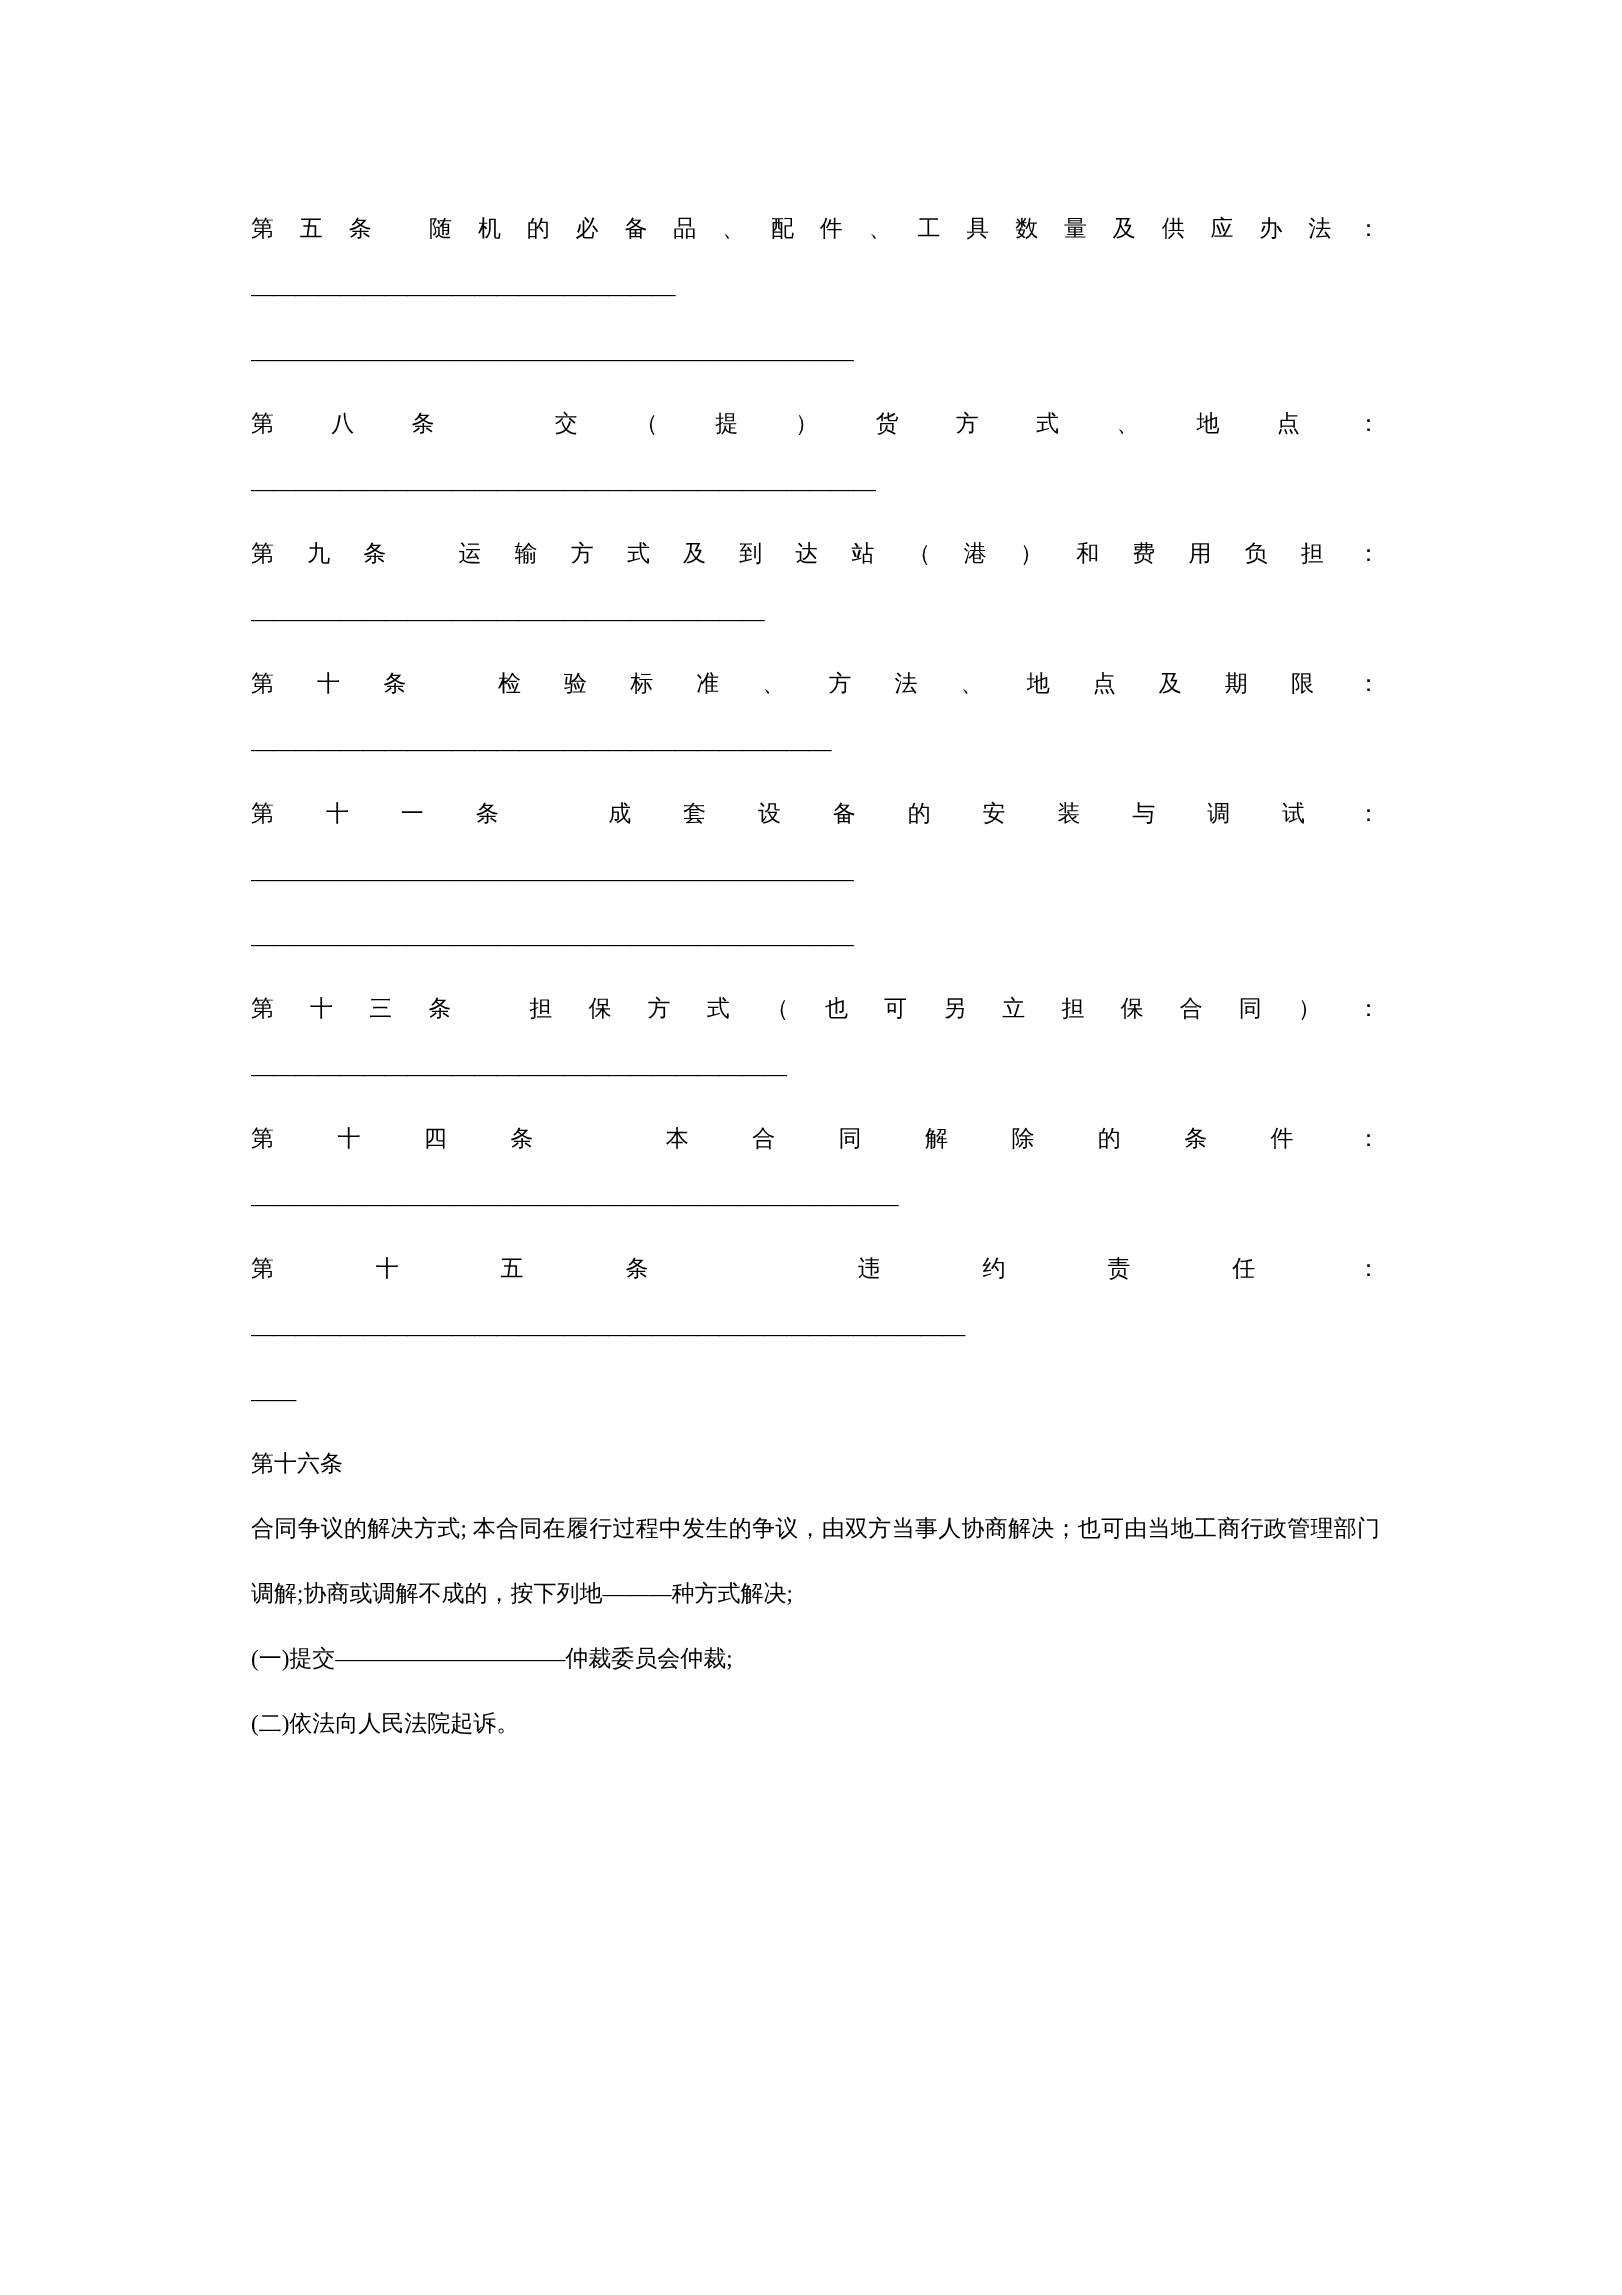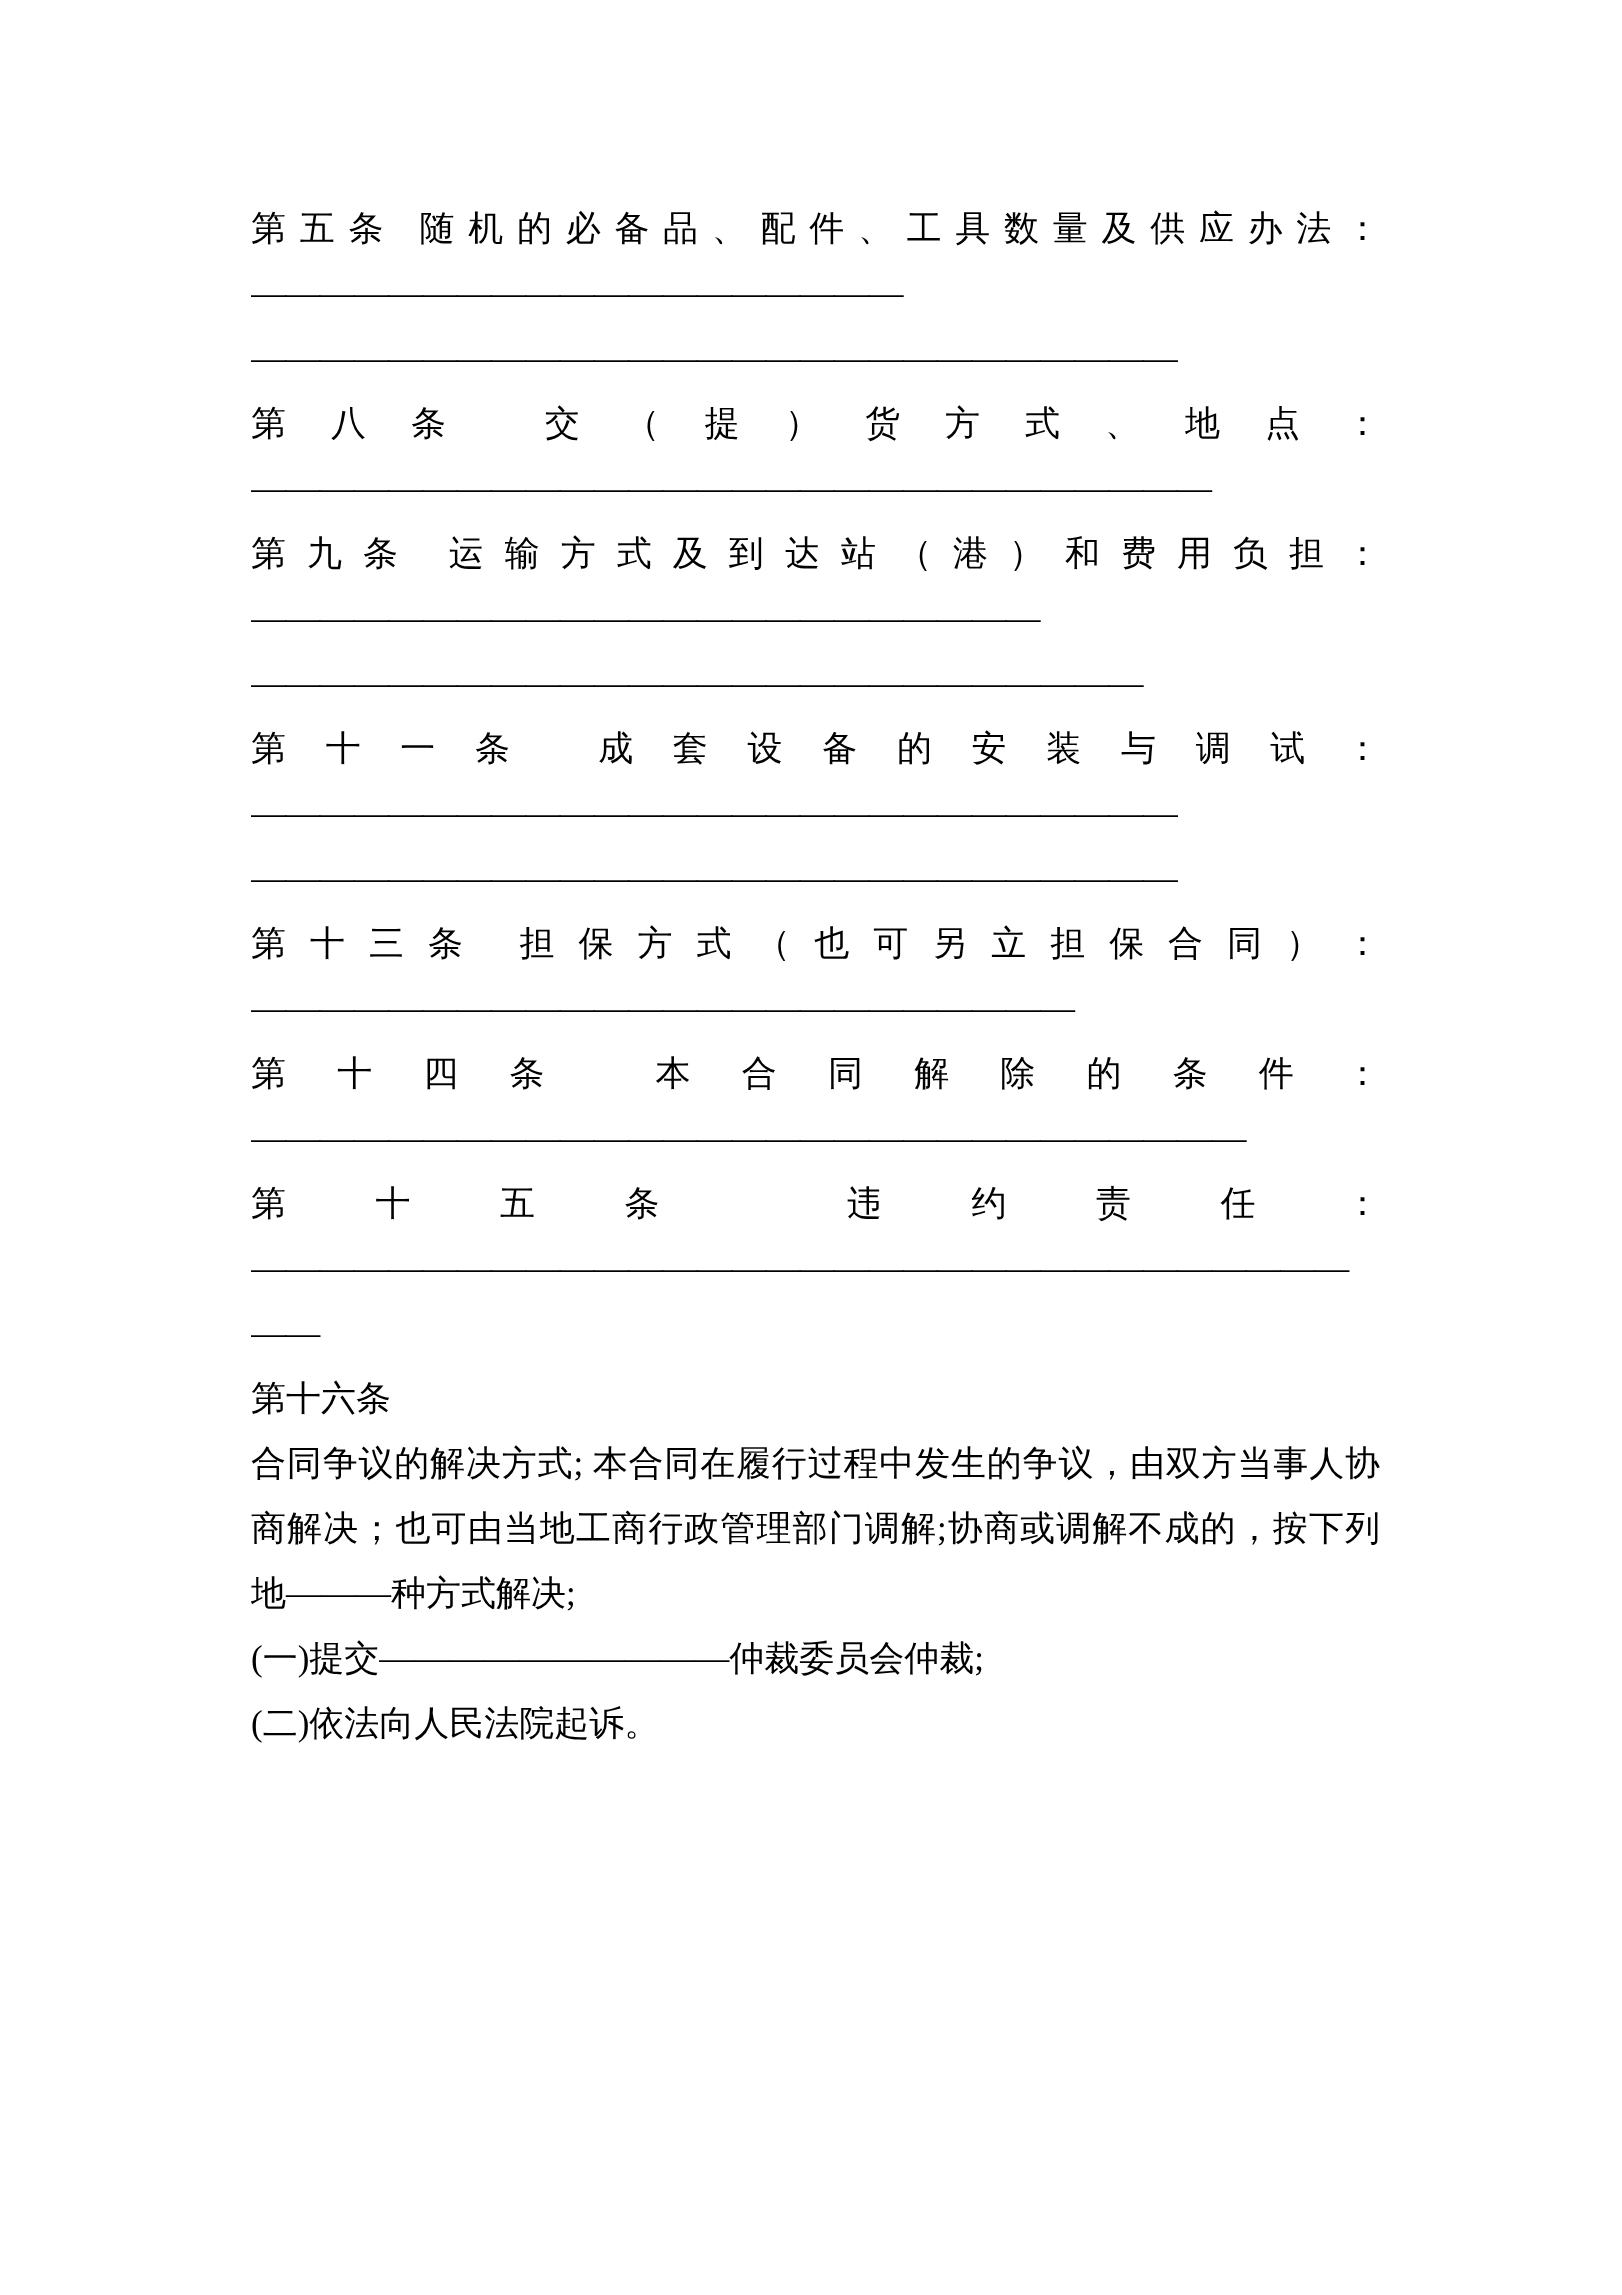--- a/index.html
+++ b/index.html
@@ -9,21 +9,21 @@
   }
   .page {
     position: relative;
     width: 1623px;
     height: 2295px;
     background: #ffffff;
     box-sizing: border-box;
     padding: 196px 243px 131px 251px;
     font-family: "Liberation Serif", "DejaVu Serif", serif;
     color: #000000;
-    font-size: 35px;
+    font-size: 23px;
     line-height: 65px;
     overflow: hidden;
   }
   .content {
     width: 100%;
   }
   p {
     margin: 0;
     padding: 0;
   }
@@ -51,20 +51,21 @@
 
 <main class="page">
   <div class="content" id="doc-content">
       <p class="p-spread">第五条 随机的必备品、配件、工具数量及供应办法：</p>
       <p class="p-dash">———————————————————</p>
       <p class="p-dash">———————————————————————————</p>
       <p class="p-spread">第八条 交（提）货方式、地点：</p>
       <p class="p-dash">————————————————————————————</p>
       <p class="p-spread">第九条 运输方式及到达站（港）和费用负担：</p>
       <p class="p-dash">———————————————————————</p>
+      <p class="p-spread">第十条 检验标准、方法、地点及期限：</p>
       <p class="p-dash">——————————————————————————</p>
       <p class="p-spread">第十一条 成套设备的安装与调试：</p>
       <p class="p-dash">———————————————————————————</p>
       <p class="p-dash">———————————————————————————</p>
       <p class="p-spread">第十三条 担保方式（也可另立担保合同）：</p>
       <p class="p-dash">————————————————————————</p>
       <p class="p-spread">第十四条 本合同解除的条件：</p>
       <p class="p-dash">—————————————————————————————</p>
       <p class="p-spread">第十五条 违约责任：</p>
       <p class="p-dash">————————————————————————————————</p>

